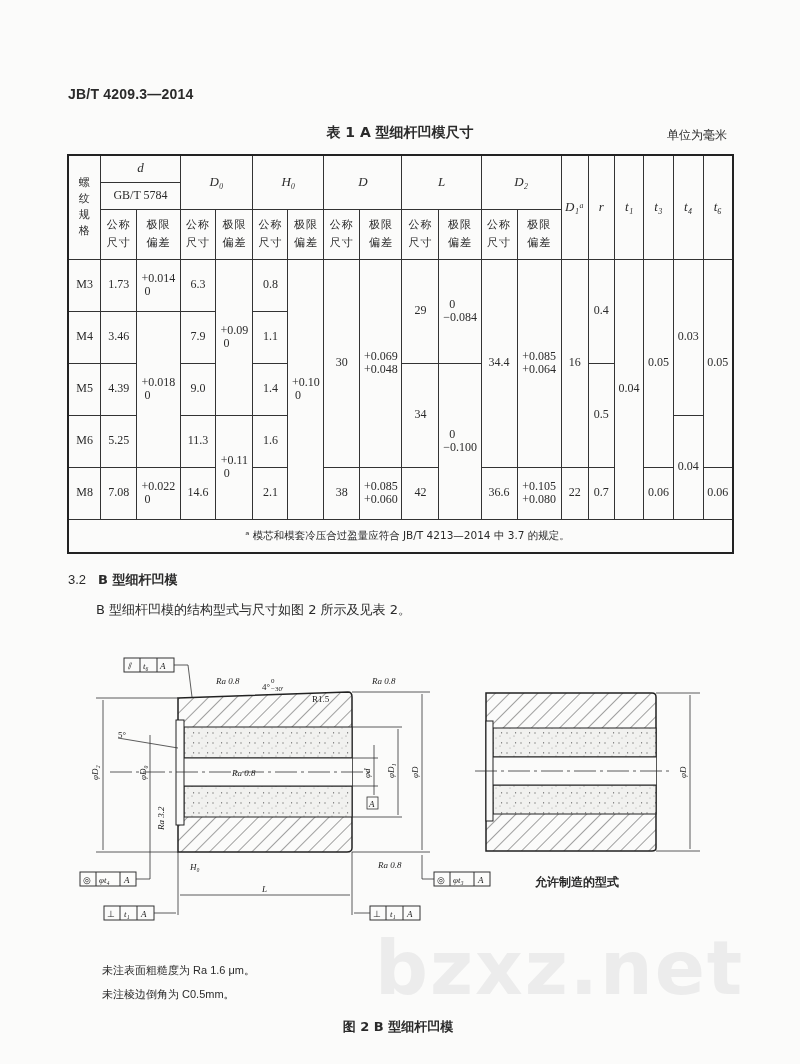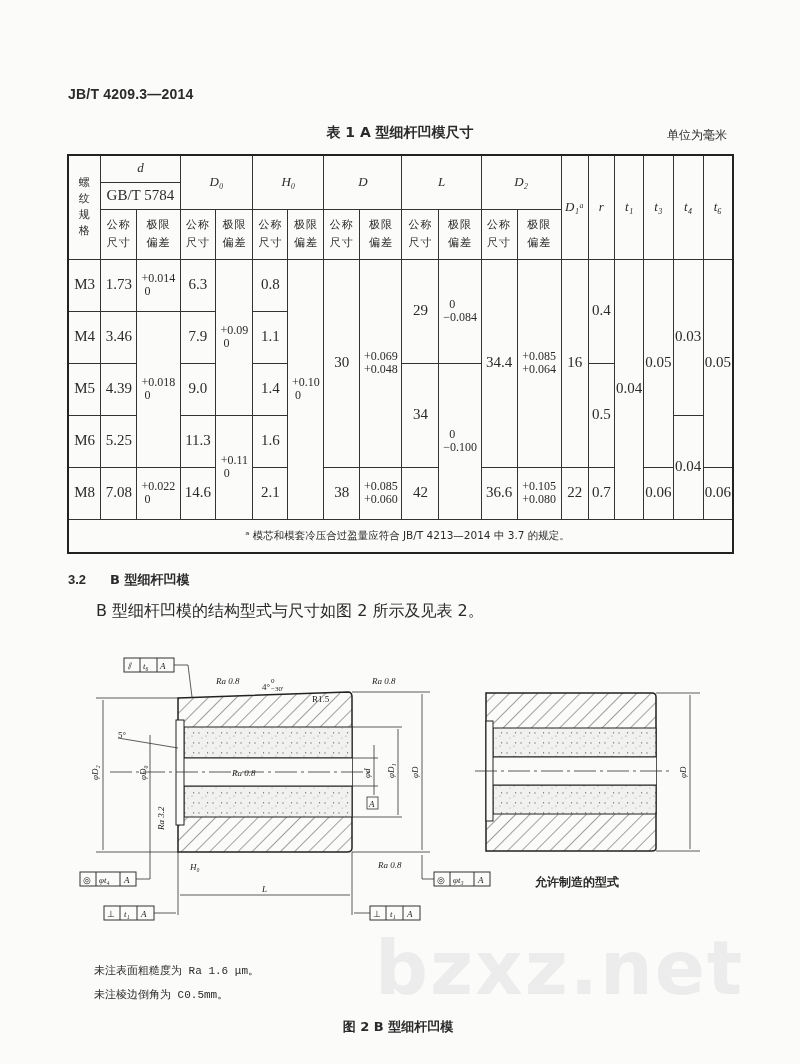--- a/index.html
+++ b/index.html
@@ -6,27 +6,27 @@
   body { width:800px; height:1064px; background:#fbfbfa; font-family:"Liberation Serif","DejaVu Serif",serif; color:#2a2a2a; position:relative; overflow:hidden; }
   .doc-id { position:absolute; left:68px; top:86px; font-family:"Liberation Sans",sans-serif; font-weight:bold; font-size:14px; letter-spacing:0.2px; }
   .table-title { position:absolute; left:0; width:800px; top:124px; text-align:center; font-size:14px; font-weight:bold; font-family:"DejaVu Sans",sans-serif; }
   .unit { position:absolute; right:73px; top:127px; font-size:12px; font-family:"DejaVu Sans",sans-serif; }
   table.dims { position:absolute; left:67px; top:154px; border-collapse:collapse; width:667px; font-size:12px; }
   table.dims td { border:1px solid #333; text-align:center; vertical-align:middle; padding:0; line-height:1.15; }
   table.dims { border:2px solid #222; }
   .hdr-cn { font-family:"DejaVu Sans",sans-serif; font-size:11px; letter-spacing:1px; }
   .sym { font-style:italic; font-size:13px; }
   .tol { display:inline-block; font-size:12px; line-height:1.05; text-align:left; vertical-align:middle; }
-  .val { font-size:15px; }
+  .val { font-size:12px; }
   .foot td { text-align:center; padding-left:14px !important; font-family:"DejaVu Sans",sans-serif; font-size:10.5px; height:32px; }
   .sec-title { position:absolute; left:68px; top:571px; font-size:13px; font-family:"DejaVu Sans",sans-serif; font-weight:bold; }
-  .sec-title .num { font-family:"Liberation Sans",sans-serif; font-weight:bold; margin-right:24px; }
-  .sec-text { position:absolute; left:96px; top:601px; font-size:16px; font-family:"DejaVu Sans",sans-serif; }
+  .sec-title .num { font-family:"Liberation Sans",sans-serif; font-weight:normal; margin-right:12px; }
+  .sec-text { position:absolute; left:96px; top:601px; font-size:13px; font-family:"DejaVu Sans",sans-serif; }
   .figure { position:absolute; left:60px; top:640px; }
-  .note { position:absolute; left:94px; font-size:11px; font-family:Liberation Mono, monospace; }
+  .note { position:absolute; left:102px; font-size:11px; font-family:Liberation Sans, sans-serif; }
   .fig-caption { position:absolute; left:0; width:796px; top:1018px; text-align:center; font-size:13px; font-weight:bold; font-family:"DejaVu Sans",sans-serif; }
   .watermark { position:absolute; left:375px; top:925px; font-family:"DejaVu Sans",sans-serif; font-weight:bold; font-size:74px; color:#ececec; letter-spacing:2px; }
   .alt-caption { position:absolute; left:535px; top:874px; font-size:12px; font-weight:bold; font-family:"DejaVu Sans",sans-serif; }
 </style>
 </head>
 <body>
 
 <div class="doc-id">JB/T 4209.3—2014</div>
 <div class="table-title">表 1   A 型细杆凹模尺寸</div>
 <div class="unit">单位为毫米</div>

